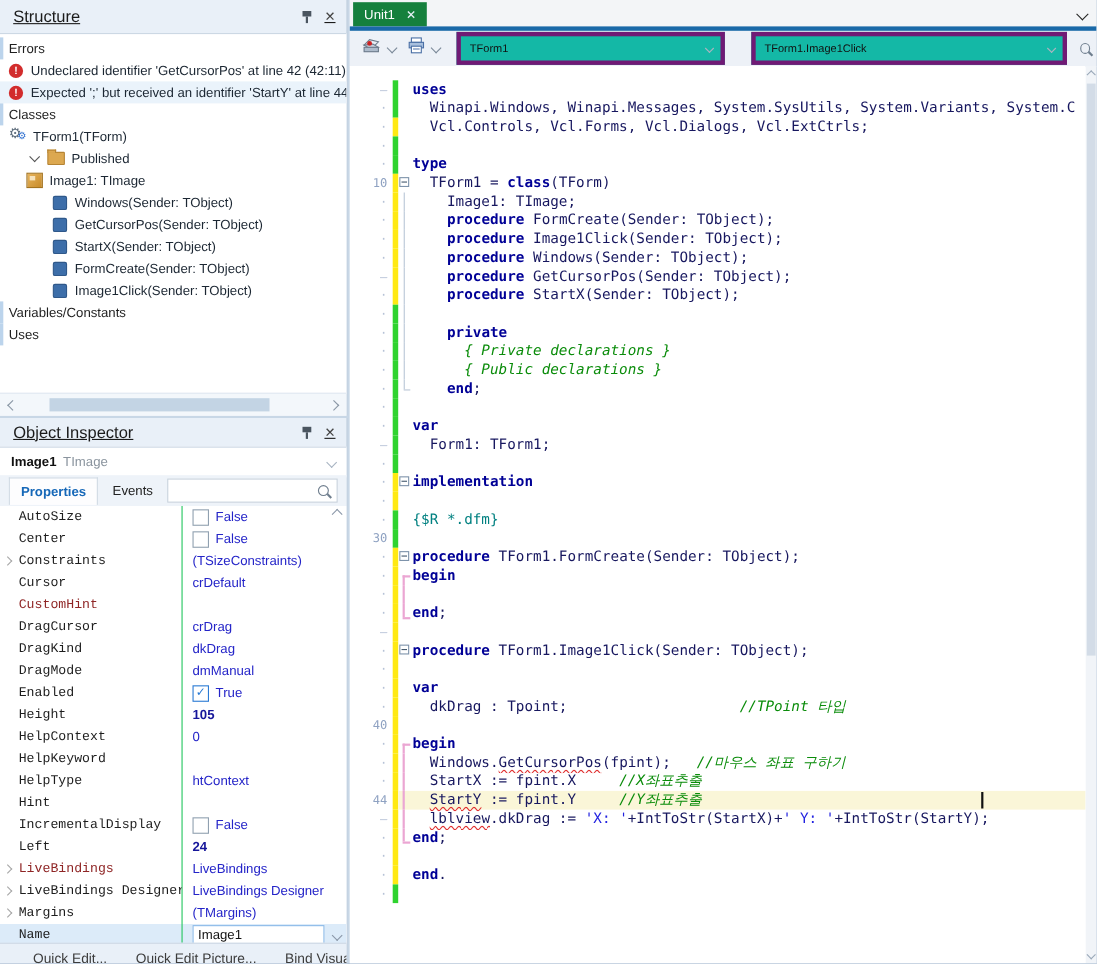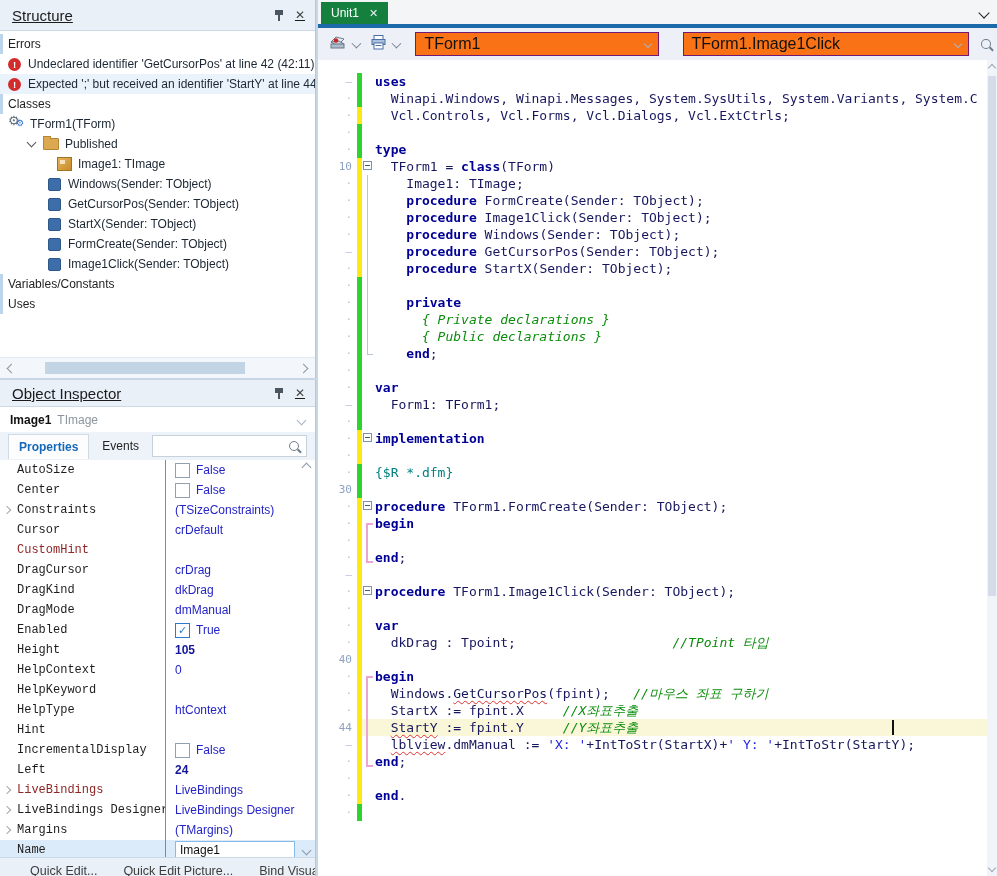--- a/index.html
+++ b/index.html
@@ -74,21 +74,21 @@
   
   .ed{position:absolute;left:318px;top:0;right:0;bottom:0;background:#fff;}
   .ed-tabs{position:relative;height:28px;background:#f3f5f7;}
   .ed-tab{position:absolute;left:3px;top:2px;height:22px;background:#15803d;color:#fff;font-size:12px;display:flex;align-items:center;padding:0 10px;gap:10px;}
   .ed-tab .tx{font-size:11px;color:#e8f1f8;}
   .ed-underline{position:absolute;left:0;right:0;bottom:0;height:4px;background:#1a69a8;}
   .ed-tabchev{position:absolute;right:9px;top:9px;width:7px;height:7px;border-right:1.8px solid #222;border-bottom:1.8px solid #222;transform:rotate(45deg);}
   .ed-toolbar{height:32px;background:#edf1f7;border-bottom:1px solid #dbe2ec;display:flex;align-items:center;padding:0 6px;}
   .tbico{margin:0 2px 0 4px;}
   .tbchev{width:6px;height:6px;border-right:1.5px solid #7a8898;border-bottom:1.5px solid #7a8898;transform:rotate(45deg);margin:0 6px 2px 4px;}
-  .combo{height:22px;background:#f97316;border:1px solid #701a75;display:flex;align-items:center;padding:0 22px 0 8px;font-size:16px;color:#111;position:relative;white-space:nowrap;overflow:hidden;}
+  .combo{height:22px;background:#14b8a6;border:4px solid #701a75;display:flex;align-items:center;padding:0 22px 0 8px;font-size:10px;color:#111;position:relative;white-space:nowrap;overflow:hidden;}
   .combo .cchev{position:absolute;right:7px;top:8px;width:5px;height:5px;border-right:1.5px solid #aab4c0;border-bottom:1.5px solid #aab4c0;transform:rotate(45deg);}
   .combo1{width:222px;margin-left:10px;}
   .combo2{width:268px;margin-left:24px;}
   .tb-mag{margin-left:12px;}
 
   .ed-code{position:absolute;left:0;top:60px;right:10px;bottom:0;overflow:hidden;background:#fff;
            font-family:"DejaVu Sans Mono","Liberation Mono",monospace;font-size:13px;padding-top:13px;}
   .crow{display:flex;height:17px;position:relative;}
   .gut{width:34px;flex:none;text-align:right;padding-right:5px;font-size:11px;line-height:17px;color:#8fa2c2;font-family:"DejaVu Sans Mono",monospace;}
   .gut.dim{color:#b6c2d6;}
@@ -151,21 +151,21 @@
         </div>
         <div class="srow" style="padding-left: 8px;">
           <span class="ic-gears"></span>
           <span>TForm1(TForm)</span>
         </div>
         <div class="srow" style="padding-left: 28px;">
           <span class="tchev"></span>
           <span class="ic-folder"></span>
           <span>Published</span>
         </div>
-        <div class="srow" style="padding-left: 57px;">
+        <div class="srow" style="padding-left: 24px;">
           <span class="ic-image"></span>
           <span>Image1: TImage</span>
         </div>
         <div class="srow" style="padding-left: 48px;">
           <span class="ic-method"></span>
           <span>Windows(Sender: TObject)</span>
         </div>
         <div class="srow" style="padding-left: 48px;">
           <span class="ic-method"></span>
           <span>GetCursorPos(Sender: TObject)</span>
@@ -745,21 +745,21 @@
             <span class="fold p"></span>
             <span class="ct"><span class="sg-pl">  </span><span class="sg-err">StartY</span><span class="sg-pl"> := fpint.Y     </span><span class="sg-cmt">//Y좌표추출</span></span>
             <span class="caret"></span>
           </div>
         </div>
         <div class="crow">
           <span class="gut dim">–</span>
           <span class="cb y"></span>
           <div class="lbody">
             <span class="fold p"></span>
-            <span class="ct"><span class="sg-pl">  </span><span class="sg-err">lblview</span><span class="sg-pl">.dmManual := </span><span class="sg-str">'X: '</span><span class="sg-pl">+IntToStr(StartX)+</span><span class="sg-str">' Y: '</span><span class="sg-pl">+IntToStr(StartY);</span></span>
+            <span class="ct"><span class="sg-pl">  </span><span class="sg-err">lblview</span><span class="sg-pl">.dkDrag := </span><span class="sg-str">'X: '</span><span class="sg-pl">+IntToStr(StartX)+</span><span class="sg-str">' Y: '</span><span class="sg-pl">+IntToStr(StartY);</span></span>
           </div>
         </div>
         <div class="crow">
           <span class="gut dim">·</span>
           <span class="cb y"></span>
           <div class="lbody">
             <span class="fold pe"></span>
             <span class="ct"><span class="sg-kw">end</span><span class="sg-pl">;</span></span>
           </div>
         </div>

